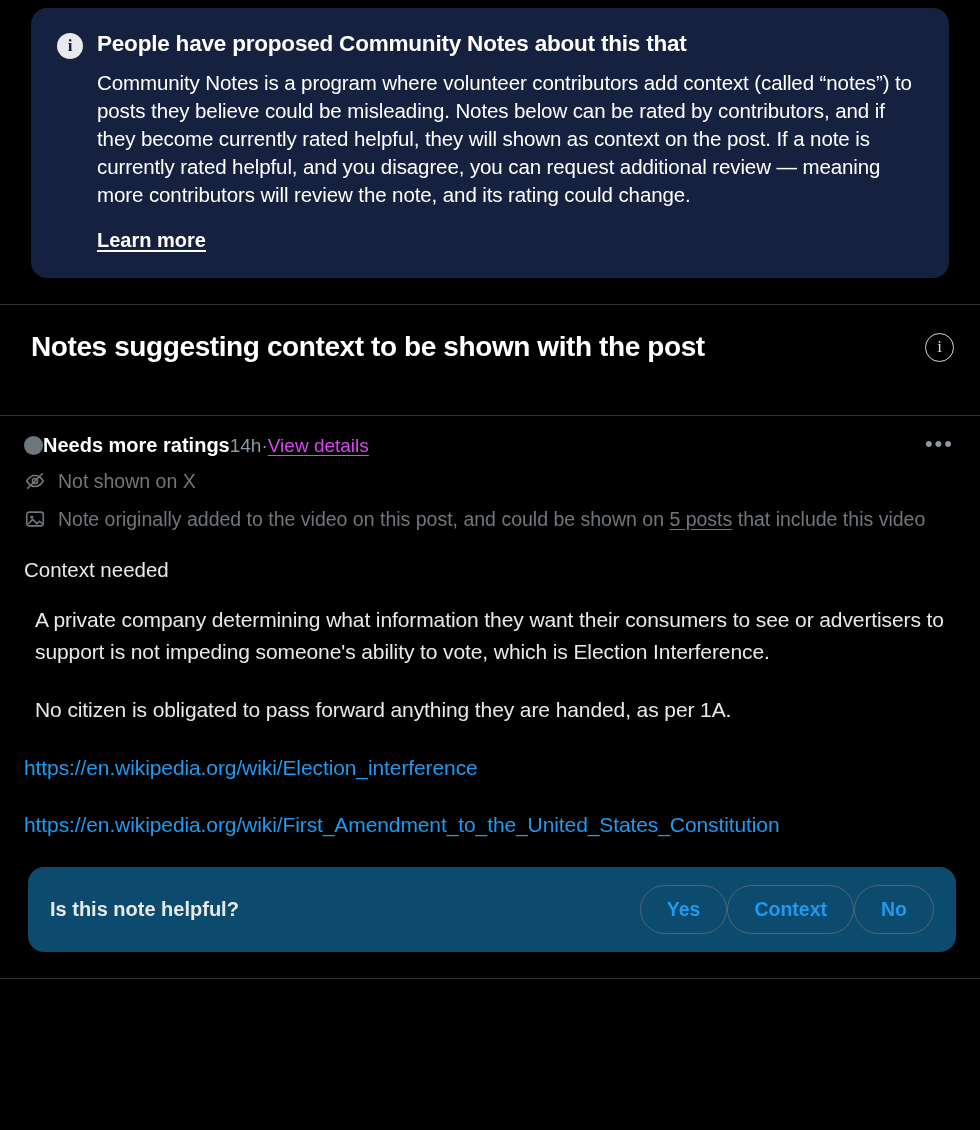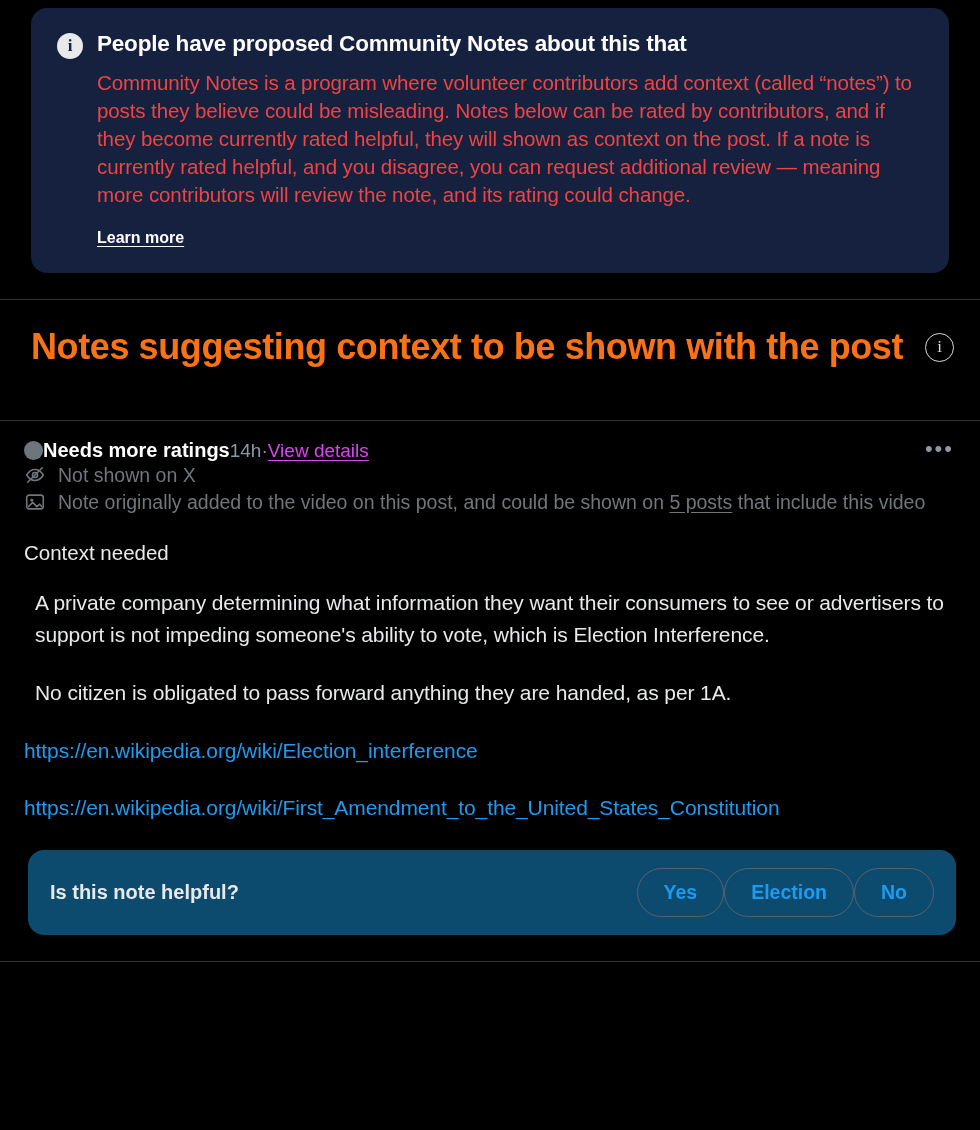--- a/index.html
+++ b/index.html
@@ -52,50 +52,50 @@
     font-size: 22.5px;
     font-weight: bold;
     color: #ffffff;
     line-height: 1.2;
     letter-spacing: -0.2px;
   }
   .banner-body {
     margin: 10px 0 0 40px;
     font-size: 20.5px;
     line-height: 1.37;
-    color: #ef4444;
+    color: #ffffff;
     letter-spacing: -0.1px;
   }
   .banner-link {
     display: inline-block;
     margin: 20px 16px 0 40px;
-    font-size: 16px;
+    font-size: 20px;
     font-weight: bold;
     color: #ffffff;
     text-decoration: underline;
     text-underline-offset: 3px;
     cursor: pointer;
   }
 
   
   .divider {
     height: 1px;
     background: #2f3336;
     margin-top: 26px;
   }
   .section-head {
     display: flex;
     align-items: center;
     justify-content: space-between;
     padding: 26px 26px 26px 31px;
   }
   .section-title {
-    font-size: 36px;
-    font-weight: bold;
-    color: #f97316;
+    font-size: 28px;
+    font-weight: bold;
+    color: #ffffff;
     letter-spacing: -0.4px;
   }
   .outline-info {
     width: 27px;
     height: 27px;
     border-radius: 50%;
     border: 1.6px solid #d9d9d9;
     color: #d9d9d9;
     font-size: 17px;
     line-height: 25px;
@@ -149,20 +149,21 @@
     font-size: 22px;
     letter-spacing: 2px;
     line-height: 19px;
     cursor: pointer;
   }
 
   .sub-row {
     display: flex;
     align-items: flex-start;
     gap: 12px;
+    margin-top: 11px;
     color: #71767b;
     font-size: 19.5px;
     line-height: 1.35;
   }
   .sub-row .ico {
     flex: 0 0 auto;
     width: 22px;
     height: 22px;
     margin-top: 2px;
     display: block;
@@ -295,20 +296,20 @@
       <p>No citizen is obligated to pass forward anything they are handed, as per 1A.</p>
       <a class="link">https://en.wikipedia.org/wiki/Election_interference</a>
       <a class="link">https://en.wikipedia.org/wiki/First_Amendment_to_the_United_States_Constitution</a>
     </div>
   </div>
 
   <div class="rate-bar">
     <div class="rate-q">Is this note helpful?</div>
     <div class="rate-btns">
       <button class="rate-btn">Yes</button>
-      <button class="rate-btn">Election</button>
+      <button class="rate-btn">Context</button>
       <button class="rate-btn">No</button>
     </div>
   </div>
 
   <div class="bottom-divider"></div>
 
 </div>
 
 </body></html>

